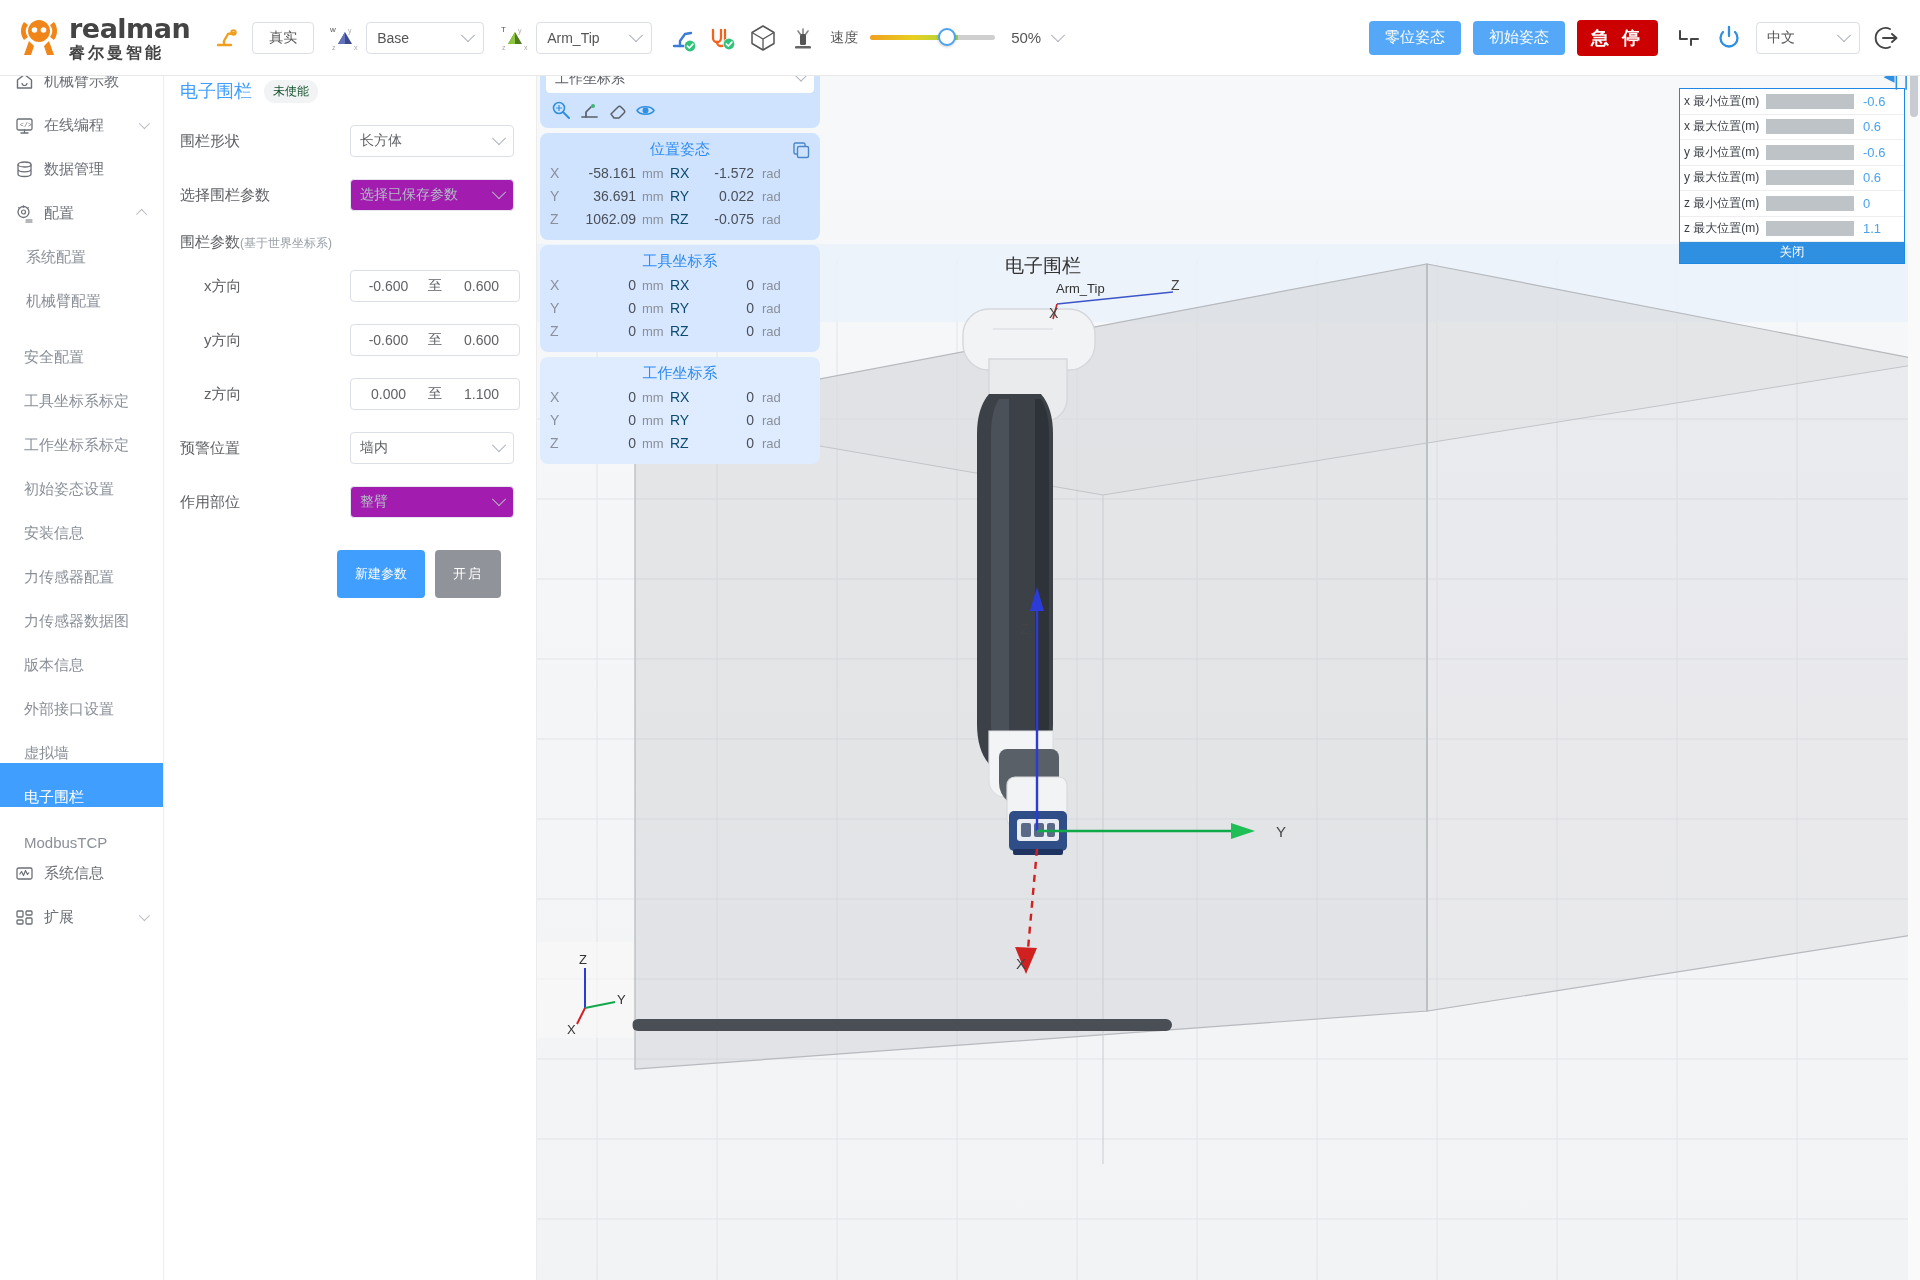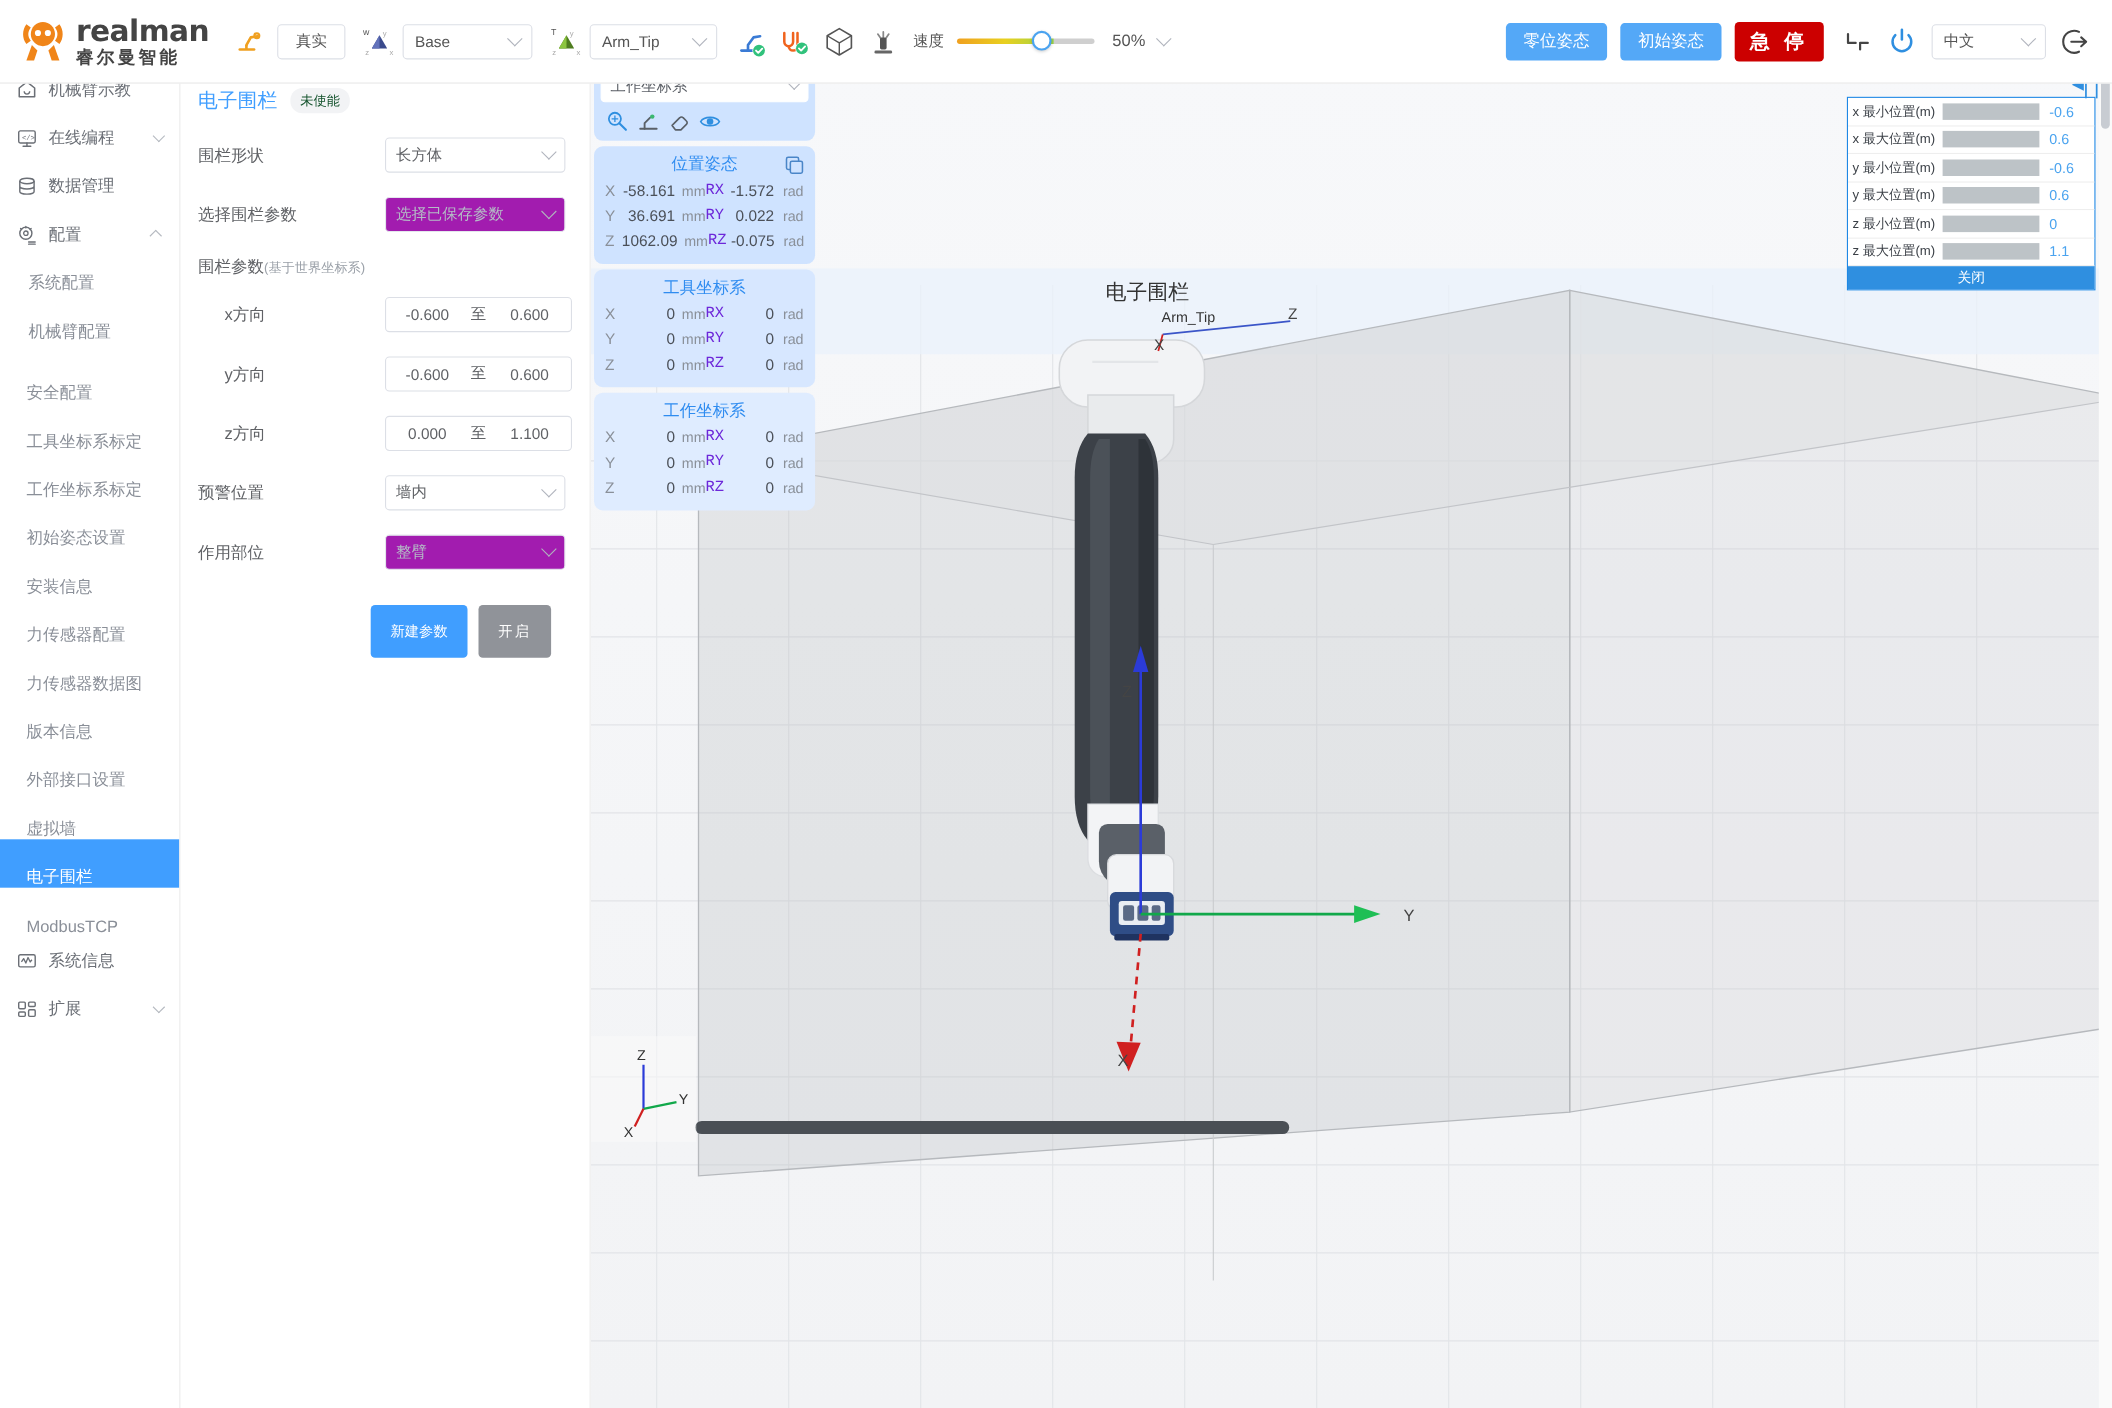--- a/index.html
+++ b/index.html
@@ -83,38 +83,38 @@
   .fbtn { height:48px; border-radius:4px; color:#fff; font-size:13px; display:flex; align-items:center;
           justify-content:center; padding:0 18px; cursor:pointer; }
   .fbtn.primary { background:#409eff; }
   .fbtn.gray { background:#909399; letter-spacing:2px;}
 
   
   .viewport { position:absolute; top:59px; left:537px; width:1383px; height:1221px; overflow:hidden; background:#fafafa; }
   .vp-svg { position:absolute; inset:0; }
 
   
-  .coord-panel { position:absolute; left:3px; top:0px; width:201px; z-index:15; }
+  .coord-panel { position:absolute; left:3px; top:0px; width:280px; z-index:15; }
   .cp-head { background:#cfe3ff; border-radius:8px; padding:6px; }
   .cp-selrow { display:flex; align-items:center; gap:6px; }
   .cp-select { flex:1; height:28px; background:#fff; border-radius:4px; border:1px solid #fff;
                display:flex; align-items:center; justify-content:space-between; padding:0 8px; font-size:14px; color:#5d6168; cursor:pointer;}
   .cp-icons { display:flex; align-items:center; gap:5px; padding:6px 2px 0 4px; }
   .cp-ic { width:23px; height:23px; display:inline-flex; align-items:center; justify-content:center; cursor:pointer; border-radius:3px;}
   .cp-ic.on { background:#cfe3ff; }
   .cp-card { background:#cfe3ff; border-radius:8px; margin-top:5px; padding:7px 10px 9px 10px; position:relative;}
   .cp-card.dim { background:#d7e7ff; }
   .cp-card.dim2 { background:#dfecff; }
   .cp-card-title { text-align:center; color:#2f8cf0; font-size:15px; margin-bottom:3px; }
   .cp-copy { position:absolute; right:10px; top:8px; cursor:pointer; }
   .cp-line { display:flex; align-items:center; font-size:14px; color:#5b6068; line-height:23px;}
   .cp-ax { width:22px; color:#8a9099; }
   .cp-v1 { width:64px; text-align:right; color:#4b5058;}
   .cp-u1 { width:34px; padding-left:6px; color:#8a9099; font-size:13px;}
-  .cp-ax2 { width:30px; color:#6d28d9;font-family:Liberation Mono, monospace;}
+  .cp-ax2 { width:30px; color:#0c4a6e;}
   .cp-v2 { width:54px; text-align:right; color:#4b5058;}
   .cp-u2 { width:34px; padding-left:8px; color:#8a9099; font-size:13px;}
 
   
   .sliders { position:absolute; right:15px; top:29px; width:226px; background:#fff;
              border:1px solid #1e88e5; z-index:16; font-size:12.5px; }
   .sl-row { display:flex; align-items:center; height:25.5px; border-bottom:1px solid #eee; padding-left:4px;}
   .sl-row:last-of-type { border-bottom:none; }
   .sl-name { width:82px; color:#3a3f46; font-size:12px; white-space:nowrap;}
   .sl-bar { width:88px; height:15px; background:#bdc3c7; position:relative; }

